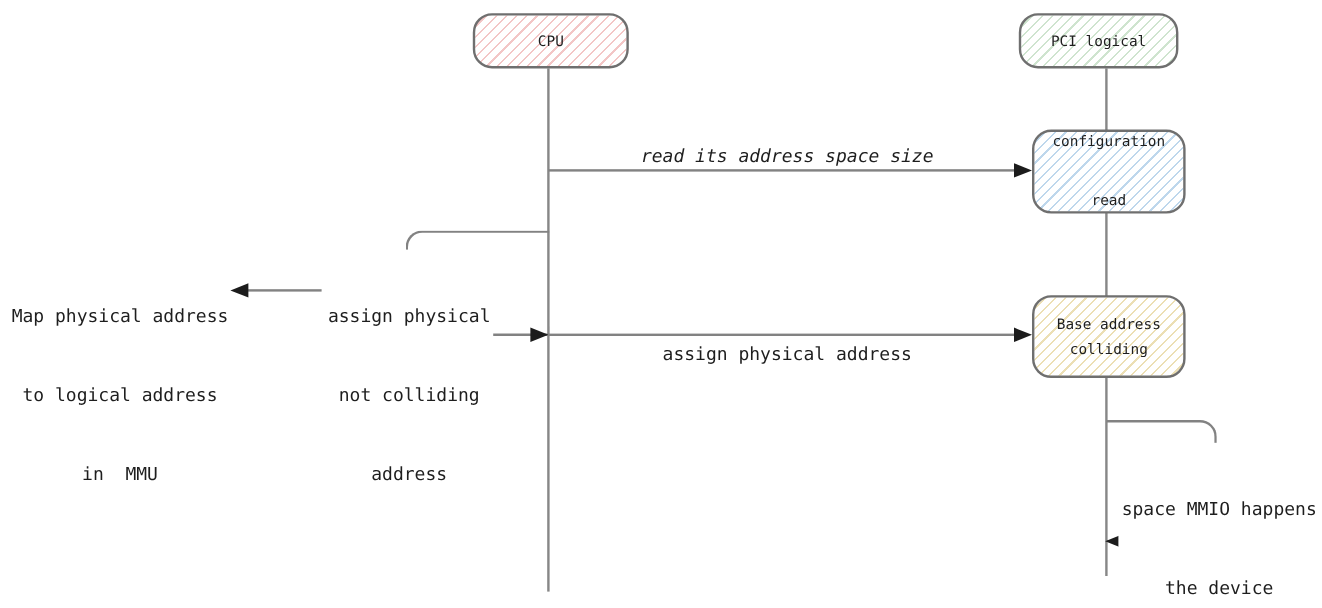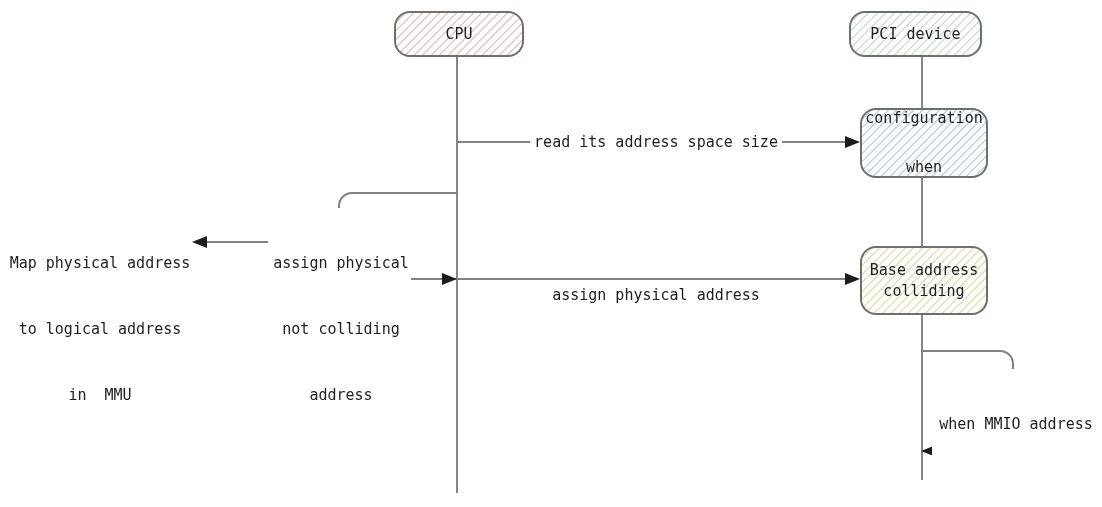--- a/index.html
+++ b/index.html
@@ -18,21 +18,21 @@
   .arrow-right{position:absolute;width:0;height:0;
     border-top:6px solid transparent;border-bottom:6px solid transparent;
     border-left:15px solid #1c1c1c;}
   .arrow-left{position:absolute;width:0;height:0;
     border-top:6px solid transparent;border-bottom:6px solid transparent;
     border-right:15px solid #1c1c1c;}
   
   .node{position:absolute;
     border:2px solid #6f6f6f;border-radius:16px;
     display:flex;flex-direction:column;align-items:center;justify-content:center;
-    font-size:15px;line-height:21px;text-align:center;
+    font-size:12px;line-height:21px;text-align:center;
     background-color:#ffffff;box-sizing:border-box;white-space:pre;}
   .fill-cpu   {background-image:repeating-linear-gradient(135deg,#f3c6c6 0 1.3px,transparent 1.3px 6px);}
   .fill-pci   {background-image:repeating-linear-gradient(135deg,#cfe4cf 0 1.3px,transparent 1.3px 6px);}
   .fill-config{background-image:repeating-linear-gradient(135deg,#bed7ec 0 1.3px,transparent 1.3px 6px);}
   .fill-bar   {background-image:repeating-linear-gradient(135deg,#ecdfb4 0 1.3px,transparent 1.3px 6px);border-radius:16px;}
   
   .loop{position:absolute;box-sizing:border-box;border:2px solid #828282;background:transparent;}
   .loop-cpu{border-right:none;border-radius:14px 0 0 14px;}
   .loop-pci{border-left:none;border-radius:0 14px 14px 0;}
   
@@ -49,21 +49,21 @@
   <div class="line-v" style="left:921px;top:57px;height:423px;"></div>
 
   <div class="loop loop-cpu" style="left:338px;top:192px;width:120px;height:88px;"></div>
   <div class="arrow-right" style="left:442px;top:273px;"></div>
 
   <div class="loop loop-pci" style="left:922px;top:350px;width:92px;height:102px;"></div>
   <div class="arrow-left" style="left:921px;top:445px;"></div>
 
   <div class="line-h" style="left:457px;top:141px;width:389px;"></div>
   <div class="arrow-right" style="left:845px;top:136px;"></div>
-  <div class="label msg-label" style="left:656px;top:133px;">read its address space size</div>
+  <div class="label msg-label" style="left:656px;top:121px;font-style:italic;">read its address space size</div>
 
   <div class="line-h" style="left:457px;top:278px;width:389px;"></div>
   <div class="arrow-right" style="left:845px;top:273px;"></div>
   <div class="label msg-label" style="left:656px;top:286px;">assign physical address</div>
 
   <div class="line-h" style="left:205px;top:241px;width:63px;"></div>
   <div class="arrow-left" style="left:192px;top:236px;"></div>
 
   <div class="label" style="left:271px;top:208px;width:140px;">
     <div>assign physical</div>
@@ -71,34 +71,35 @@
     <div>address</div>
   </div>
 
   <div class="label" style="left:5px;top:208px;width:190px;background:transparent;">
     <div>Map physical address</div>
     <div>to logical address</div>
     <div>in  MMU</div>
   </div>
 
   <div class="label" style="left:932px;top:369px;width:168px;">
-    <div>when MMIO address</div>
+    <div>space MMIO happens</div>
+    <div>the device</div>
     
   </div>
 
   <div class="node fill-cpu" style="left:394px;top:11px;width:130px;height:46px;">
     <div>CPU</div>
   </div>
   <div class="node fill-pci" style="left:849px;top:11px;width:133px;height:46px;">
-    <div>PCI device</div>
+    <div>PCI logical</div>
   </div>
 
   <div class="node fill-config" style="left:860px;top:108px;width:128px;height:70px;gap:28px;">
     <div>configuration</div>
-    <div>when</div>
+    <div>read</div>
   </div>
 
   <div class="node fill-bar" style="left:860px;top:246px;width:128px;height:69px;">
     <div>Base address</div>
     <div>colliding</div>
   </div>
 
 </div>
 
 </body></html>

